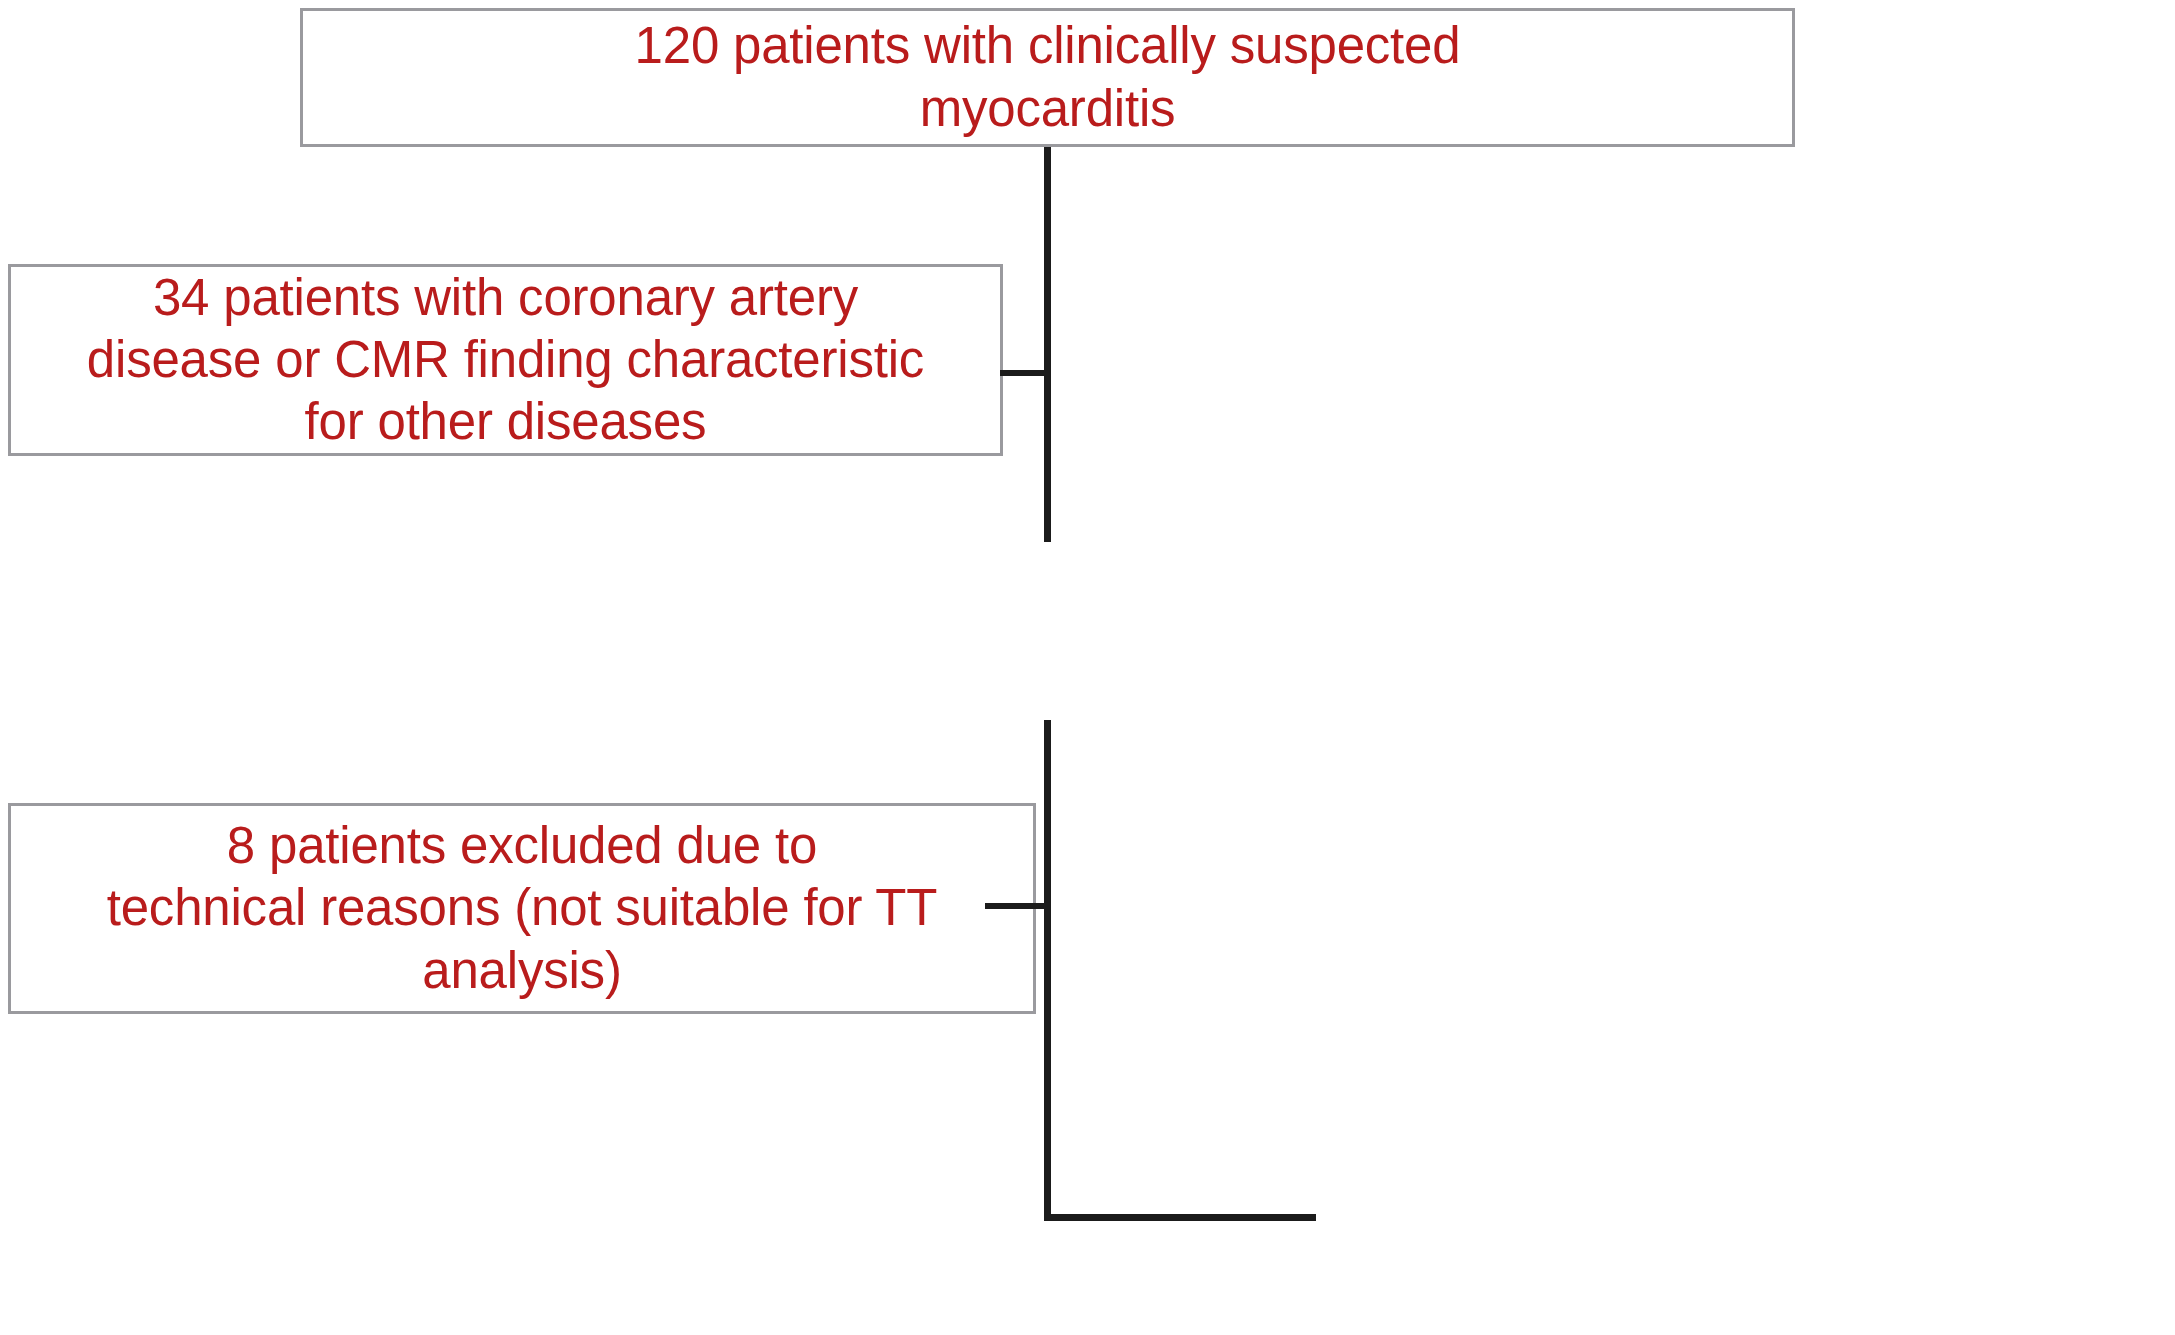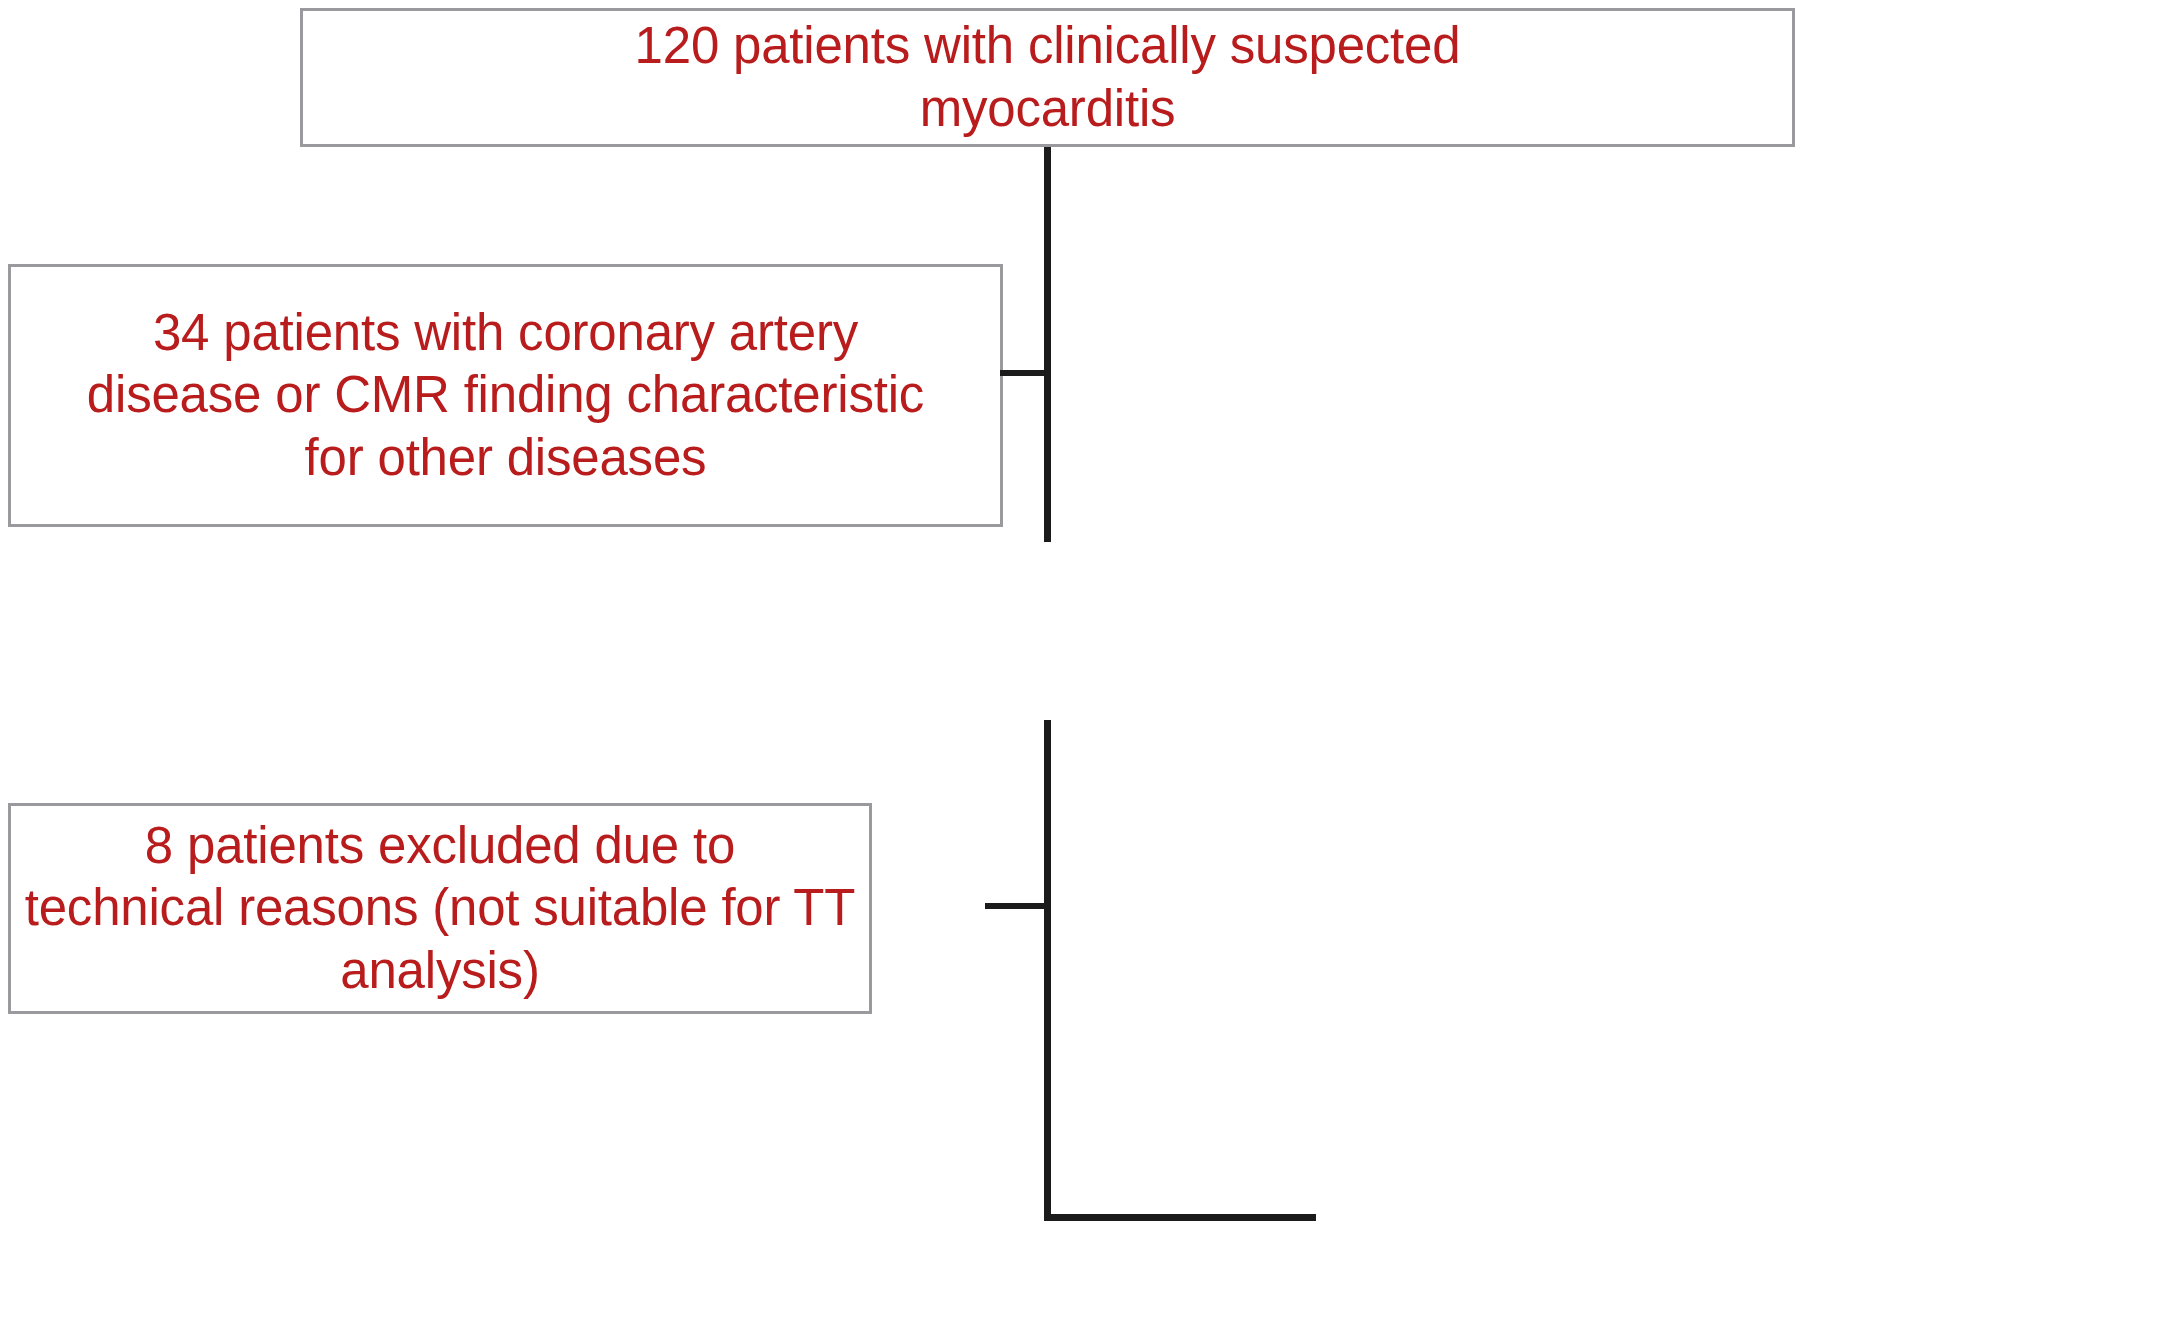--- a/index.html
+++ b/index.html
@@ -31,23 +31,23 @@
     font-size: 51px;
     line-height: 1.22;
     color: #b91c1c;
     letter-spacing: -0.2px;
     padding: 0 10px;
     white-space: pre-line;
   }
 
   
   #node-enrolled   { left: 300px;  top: 8px;    width: 1495px; height: 139px; }
-  #node-excluded-1 { left: 8px;    top: 264px;  width: 995px;  height: 263px; }
+  #node-excluded-1 { left: 8px;    top: 264px;  width: 995px;  height: 192px; }
   #node-after-excl { left: 162px;  top: 540px;  width: 1770px; height: 182px; }
-  #node-excluded-2 { left: 8px;    top: 803px;  width: 864px;  height: 211px; justify-content: center; }
+  #node-excluded-2 { left: 8px;    top: 803px;  width: 1028px;  height: 211px; justify-content: center; }
   #node-final      { left: 1313px; top: 1112px; width: 850px;  height: 208px; }
 
   
   .conn {
     position: absolute;
     background: #1b1b1b;
   }
   
   #conn-trunk-upper { left: 1044px; top: 147px;  width: 7px;  height: 395px; }
   

